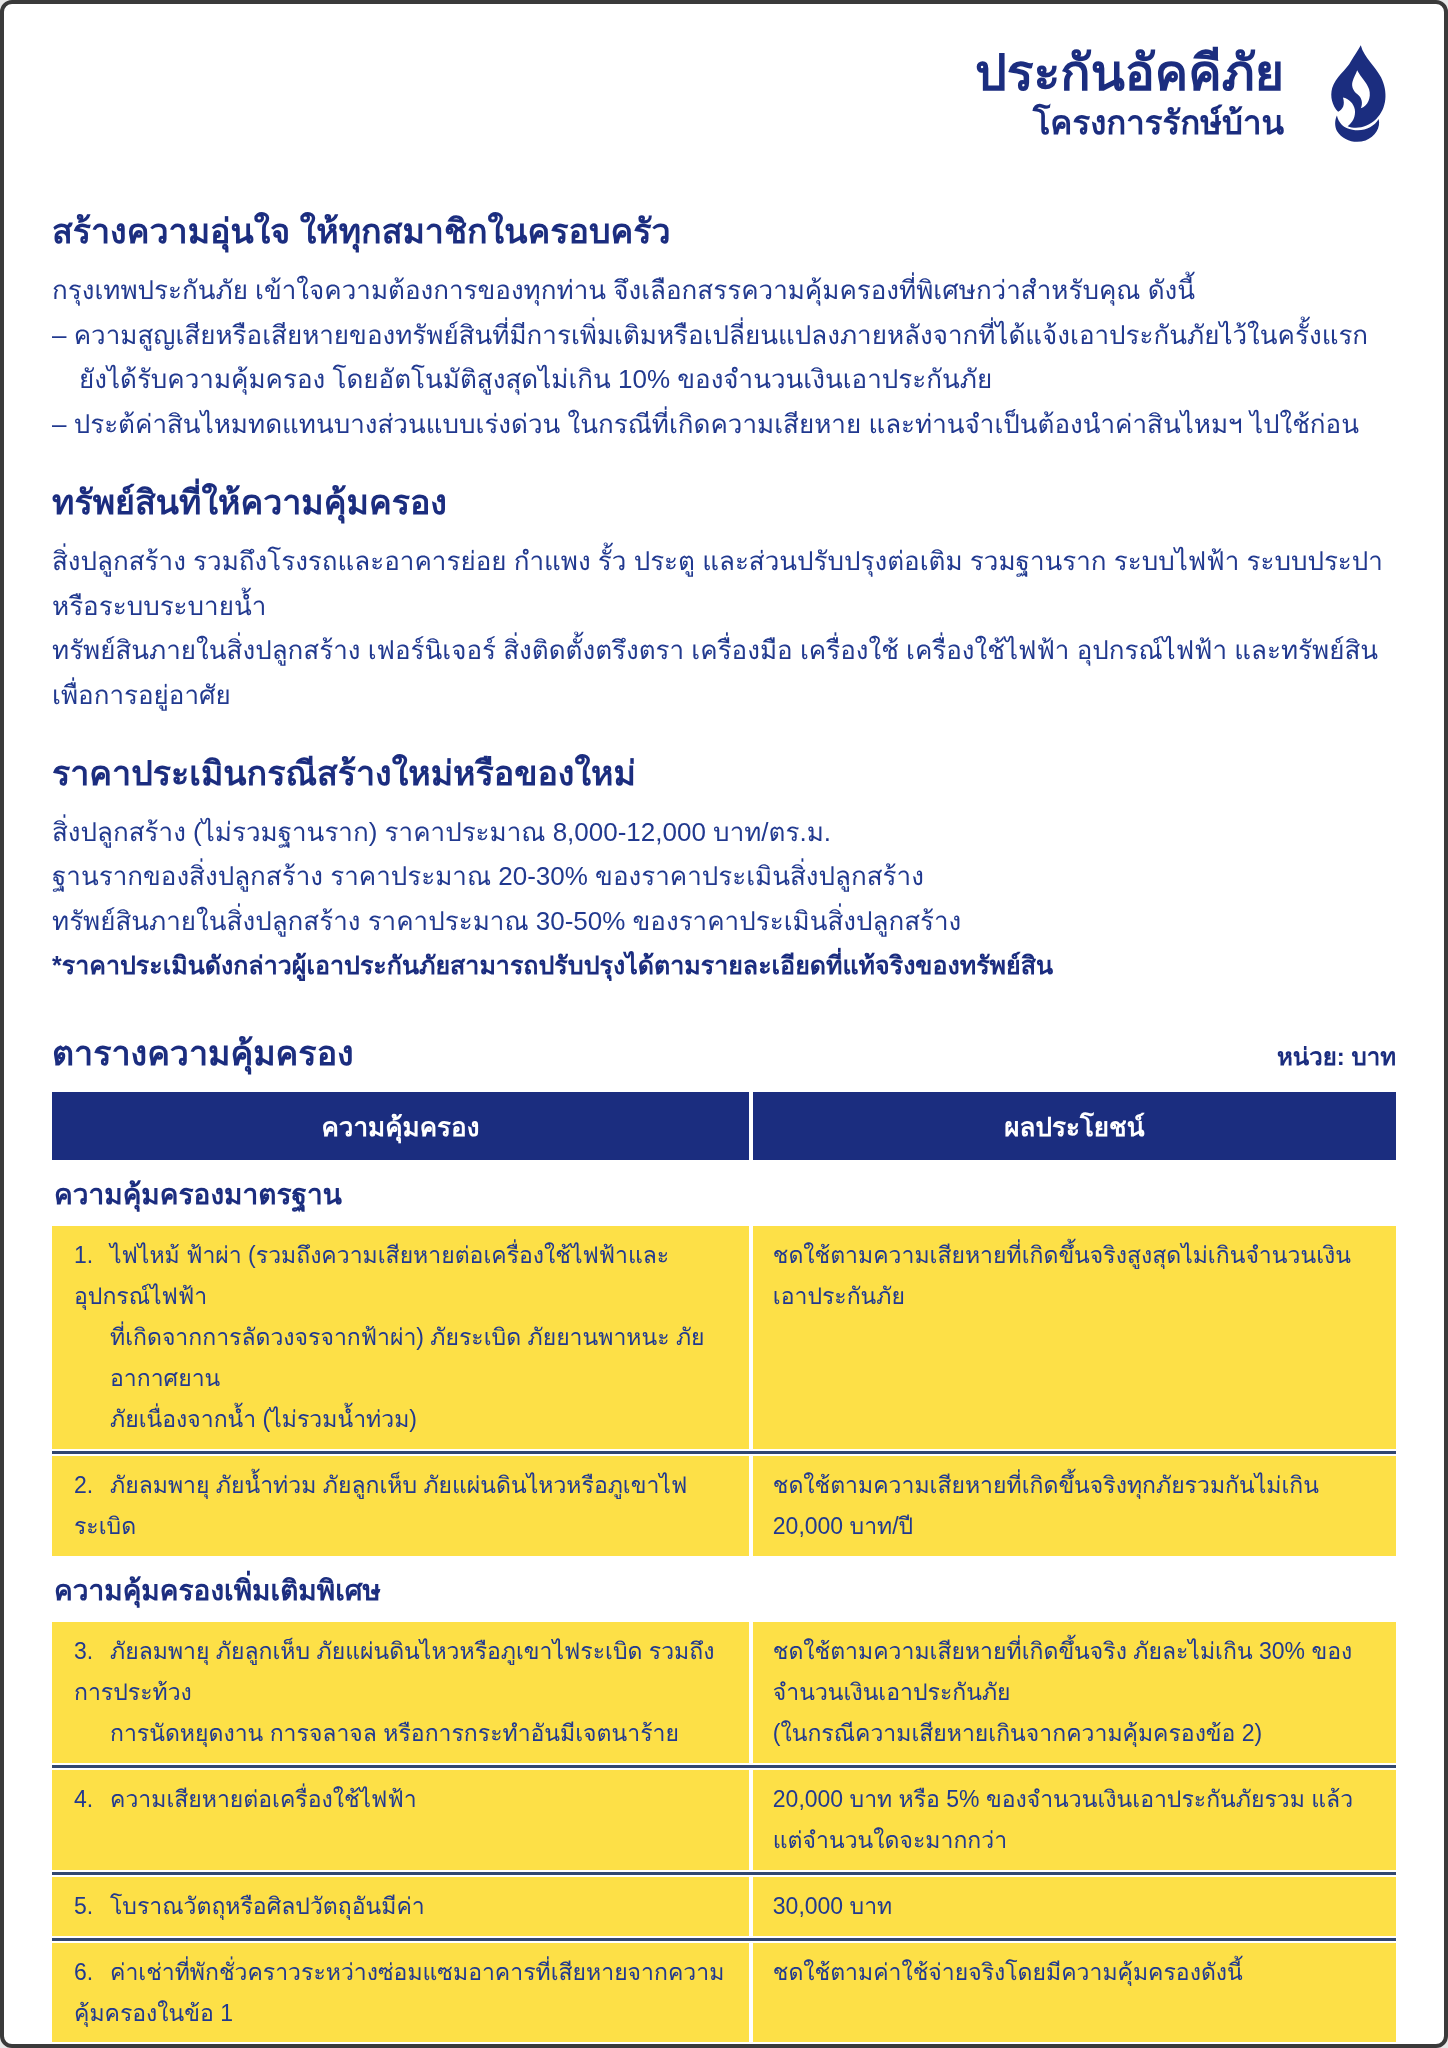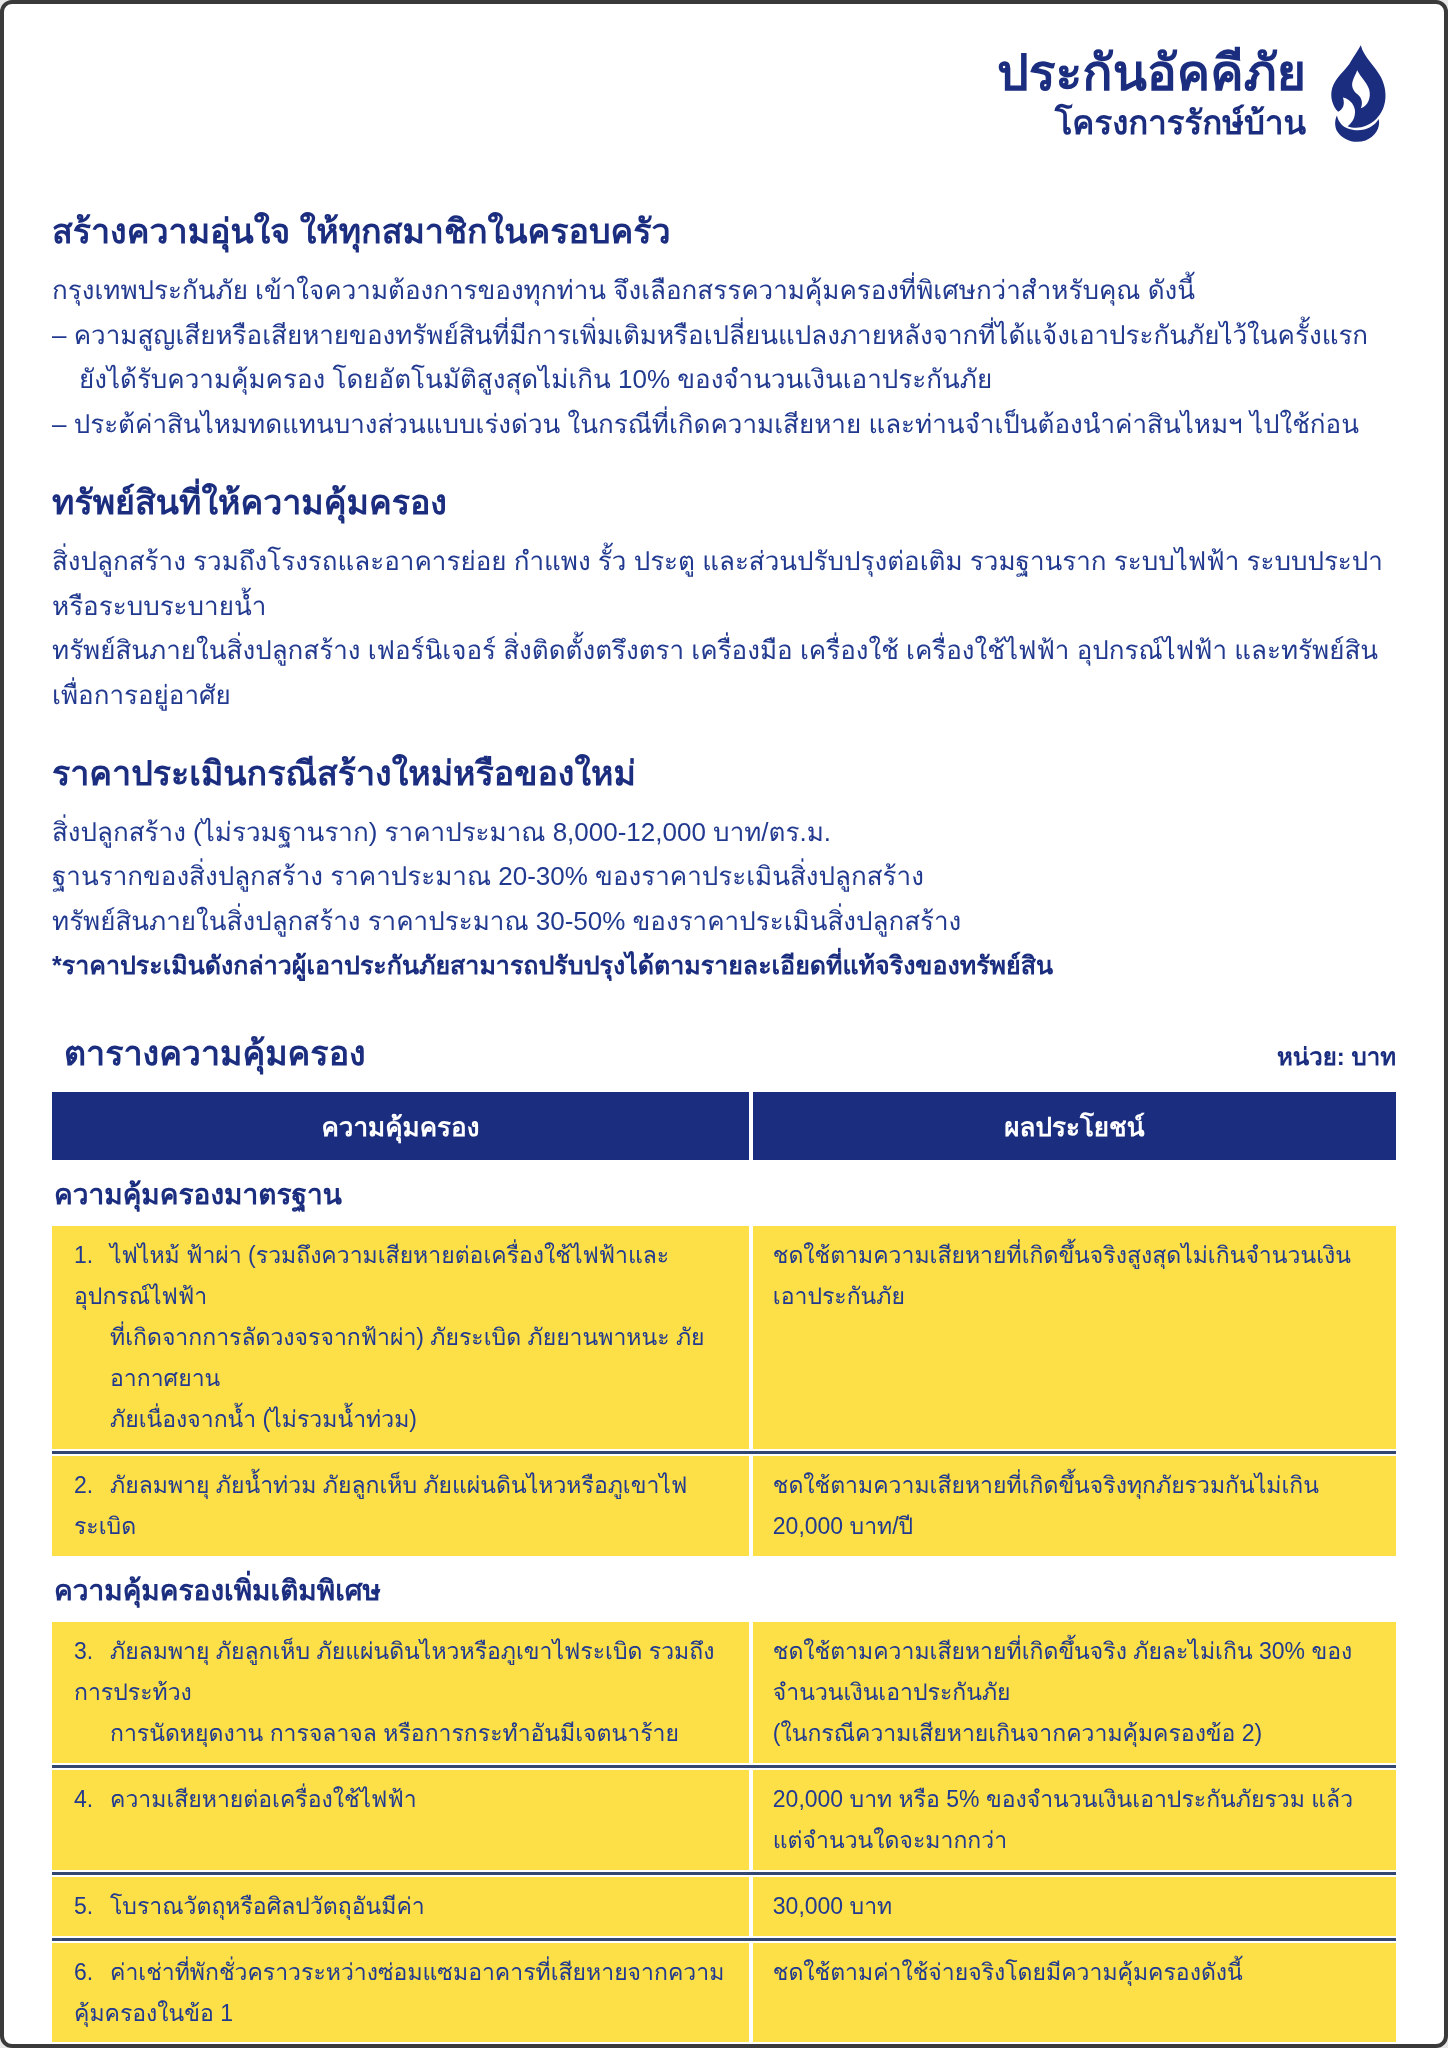--- a/index.html
+++ b/index.html
@@ -11,34 +11,34 @@
     background:#ffffff;
     border:4px solid #3a3a3a;
     border-radius:12px;
     padding:34px 48px 34px 48px;
     display:flex;flex-direction:column;
     font-family:"Liberation Sans",sans-serif;
     color:#21398f;
     overflow:hidden;
   }
   
-  .hdr{display:flex;justify-content:flex-end;align-items:center;gap:14px;margin:6px 4px 14px 0;}
+  .hdr{display:flex;justify-content:flex-end;align-items:center;gap:36px;margin:6px 4px 14px 0;}
   .hdr-text{text-align:right;}
   .hdr-title{font-size:50px;font-weight:bold;color:#1b2d7f;line-height:1.1;}
   .hdr-sub{font-size:33px;font-weight:bold;color:#1b2d7f;line-height:1.2;margin-top:2px;}
   .flame{width:72px;height:100px;flex:0 0 auto;}
   .rule{height:6px;background:#1b2d7f;margin:4px 0 28px 0;}
   
   .sec-h{font-size:34px;font-weight:bold;color:#1b2d7f;margin:14px 0 10px 0;}
   .lead,.bodyline{font-size:26px;line-height:1.72;color:#21398f;}
   .bullet{font-size:26px;line-height:1.72;color:#21398f;padding-left:27px;text-indent:-27px;}
   .note{font-size:25px;font-weight:bold;line-height:1.7;color:#1b2d7f;}
   .sec{margin-bottom:14px;}
   
-  .tbl-head-row{display:flex;justify-content:space-between;align-items:flex-end;margin:26px 0 12px 12px;}
+  .tbl-head-row{display:flex;justify-content:space-between;align-items:flex-end;margin:26px 0 12px 0;}
   .tbl-title{font-size:34px;font-weight:bold;color:#1b2d7f;}
   .tbl-unit{font-size:24px;font-weight:bold;color:#1b2d7f;padding-bottom:4px;}
   .col-head{display:flex;gap:4px;}
   .col-head .ch{background:#1b2d7f;color:#ffffff;font-size:26px;font-weight:bold;
     display:flex;align-items:center;justify-content:center;height:68px;}
   .ch.left{width:52%;}
   .ch.right{width:48%;}
   .group-label{font-size:28px;font-weight:bold;color:#1b2d7f;margin:12px 0 10px 2px;}
   .t-row{display:flex;gap:4px;position:relative;}
   .t-row + .t-row{margin-top:7px;}

